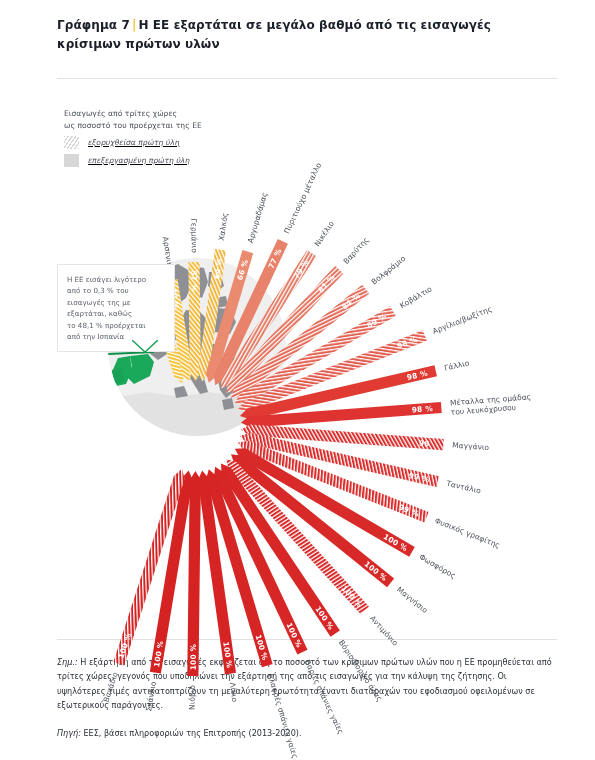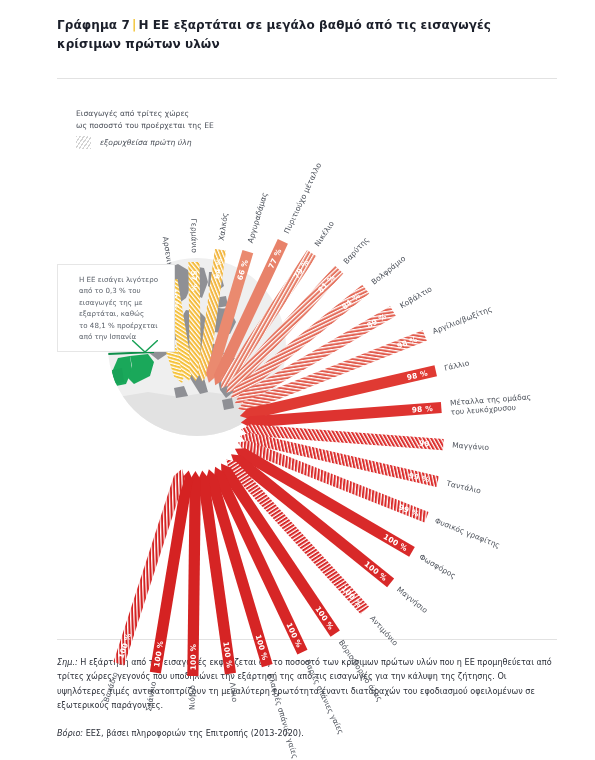--- a/index.html
+++ b/index.html
@@ -37,34 +37,35 @@
   #title-rule {
     position: absolute;
     left: 57px; top: 78px;
     width: 500px; height: 1px;
     background: #e2e2e2;
   }
 
   
   #legend {
     position: absolute;
-    left: 76px; top: 108px;
+    left: 64px; top: 108px;
     width: 180px;
     z-index: 40;
   }
   #legend .lg-head {
     font-size: 7.6px;
     color: #4a4f58;
     line-height: 1.52;
     letter-spacing: 0.05px;
   }
   #legend .lg-row {
     display: flex;
     align-items: center;
     margin-top: 5px;
+    text-decoration: underline;
   }
   #legend .sw {
     width: 15px; height: 13px;
     flex: 0 0 15px;
     margin-right: 9px;
   }
   #legend .sw.hatch {
     background:
       repeating-linear-gradient(-55deg,
         #d3d3d3 0px, #d3d3d3 1.2px,
@@ -97,21 +98,21 @@
   }
 
   
   #callout {
     position: absolute;
     left: 57px; top: 264px;
     width: 118px;
     background: #ffffff;
     border: 1px solid #e6e6e6;
     box-sizing: border-box;
-    padding: 9px 8px 8px 21px;
+    padding: 9px 8px 8px 9px;
     z-index: 20;
   }
   #callout .co-txt {
     font-size: 7.1px;
     color: #5a6069;
     line-height: 1.62;
   }
   #callout-tail {
     position: absolute;
     left: 132px; top: 340px;
@@ -232,20 +233,24 @@
   </svg>
 
   <div id="legend">
     <div class="lg-head">
       <span>Εισαγωγές από τρίτες χώρες</span><br>
       <span>ως ποσοστό του προέρχεται της ΕΕ</span>
     </div>
     <div class="lg-row">
       <span class="sw hatch"></span>
       <span class="lg-lbl">εξορυχθείσα πρώτη ύλη</span>
+    </div>
+    <div class="lg-row">
+      <span class="sw solid"></span>
+      <span class="lg-lbl">επεξεργασμένη πρώτη ύλη</span>
     </div>
   </div>
 
   <svg id="fan" viewBox="0 0 595 560">
     <defs id="fan-defs">
         <pattern id="h0" width="3.3" height="3.3" patternUnits="userSpaceOnUse" patternTransform="rotate(-56)">
           <rect width="3.3" height="3.3" fill="#f5c33c"></rect>
           <rect width="3.3" height="1.25" fill="#ffffff"></rect>
         </pattern>
         <pattern id="h1" width="3.3" height="3.3" patternUnits="userSpaceOnUse" patternTransform="rotate(-47.36)">
@@ -380,16 +385,16 @@
         <text class="bar-val" x="231" y="2.7" text-anchor="middle" transform="translate(196,336) rotate(99.35999999999999) rotate(180.00000000000003,231,0)">100 %</text>
         <text class="cat-lbl" x="153.8769742145252" y="591.5516595498378" text-anchor="end" dominant-baseline="middle" transform="rotate(279.36,153.8769742145252,591.5516595498378)">Σκάνδιο</text>
         <text class="bar-val" x="231" y="2.7" text-anchor="middle" transform="translate(196,336) rotate(108) rotate(180,231,0)">100 %</text>
         <text class="cat-lbl" x="115.96459845688864" y="582.3236377204448" text-anchor="end" dominant-baseline="middle" transform="rotate(288,115.96459845688864,582.3236377204448)">Βανάδιο</text>
       </g>
   </svg>
 
   <div id="notes-rule"></div>
   <div id="notes">
     <p><span class="it">Σημ.:</span> <span>Η εξάρτηση από τις εισαγωγές εκφράζεται ως το ποσοστό των κρίσιμων πρώτων υλών που η ΕΕ προμηθεύεται από τρίτες χώρες, γεγονός που υποδηλώνει την εξάρτησή της από τις εισαγωγές για την κάλυψη της ζήτησης. Οι υψηλότερες τιμές αντικατοπτρίζουν τη μεγαλύτερη τρωτότητα έναντι διαταραχών του εφοδιασμού οφειλομένων σε εξωτερικούς παράγοντες.</span></p>
-    <p class="src"><span class="it">Βόριο:</span> <span>ΕΕΣ, βάσει πληροφοριών της Επιτροπής (2013-2020).</span></p>
+    <p class="src"><span class="it">Πηγή:</span> <span>ΕΕΣ, βάσει πληροφοριών της Επιτροπής (2013-2020).</span></p>
   </div>
 
 </div>
 
 </body></html>

